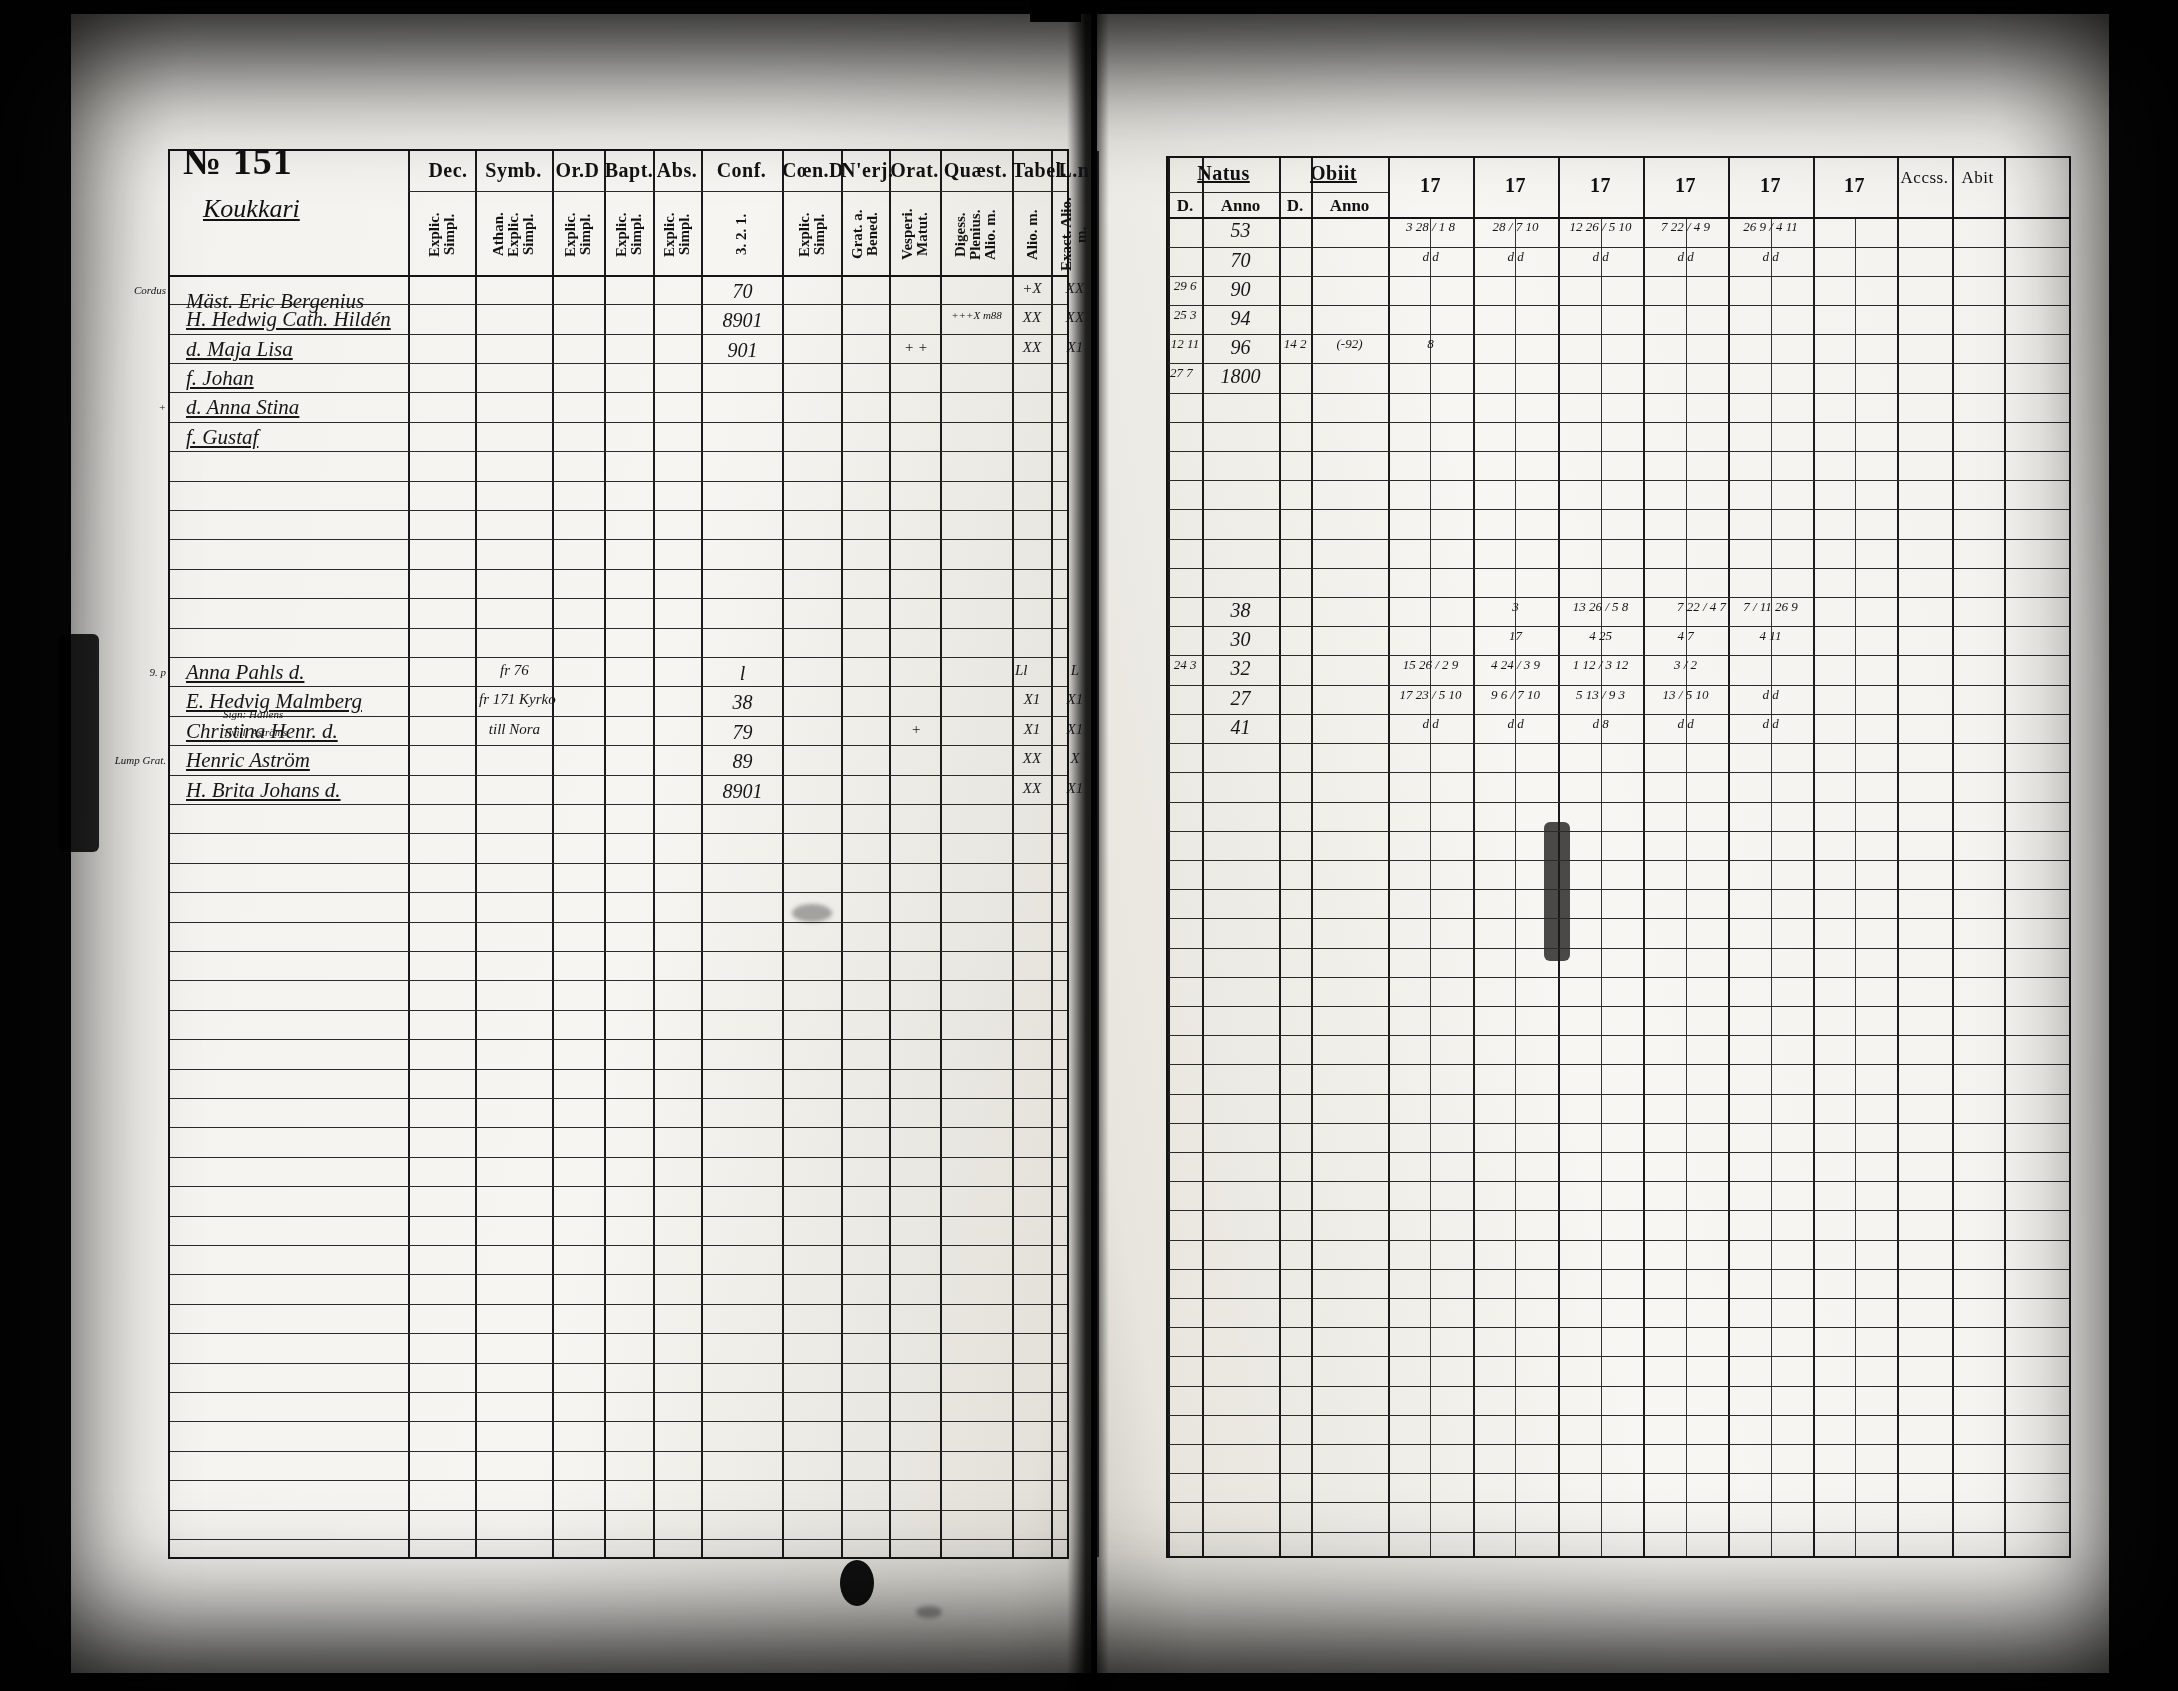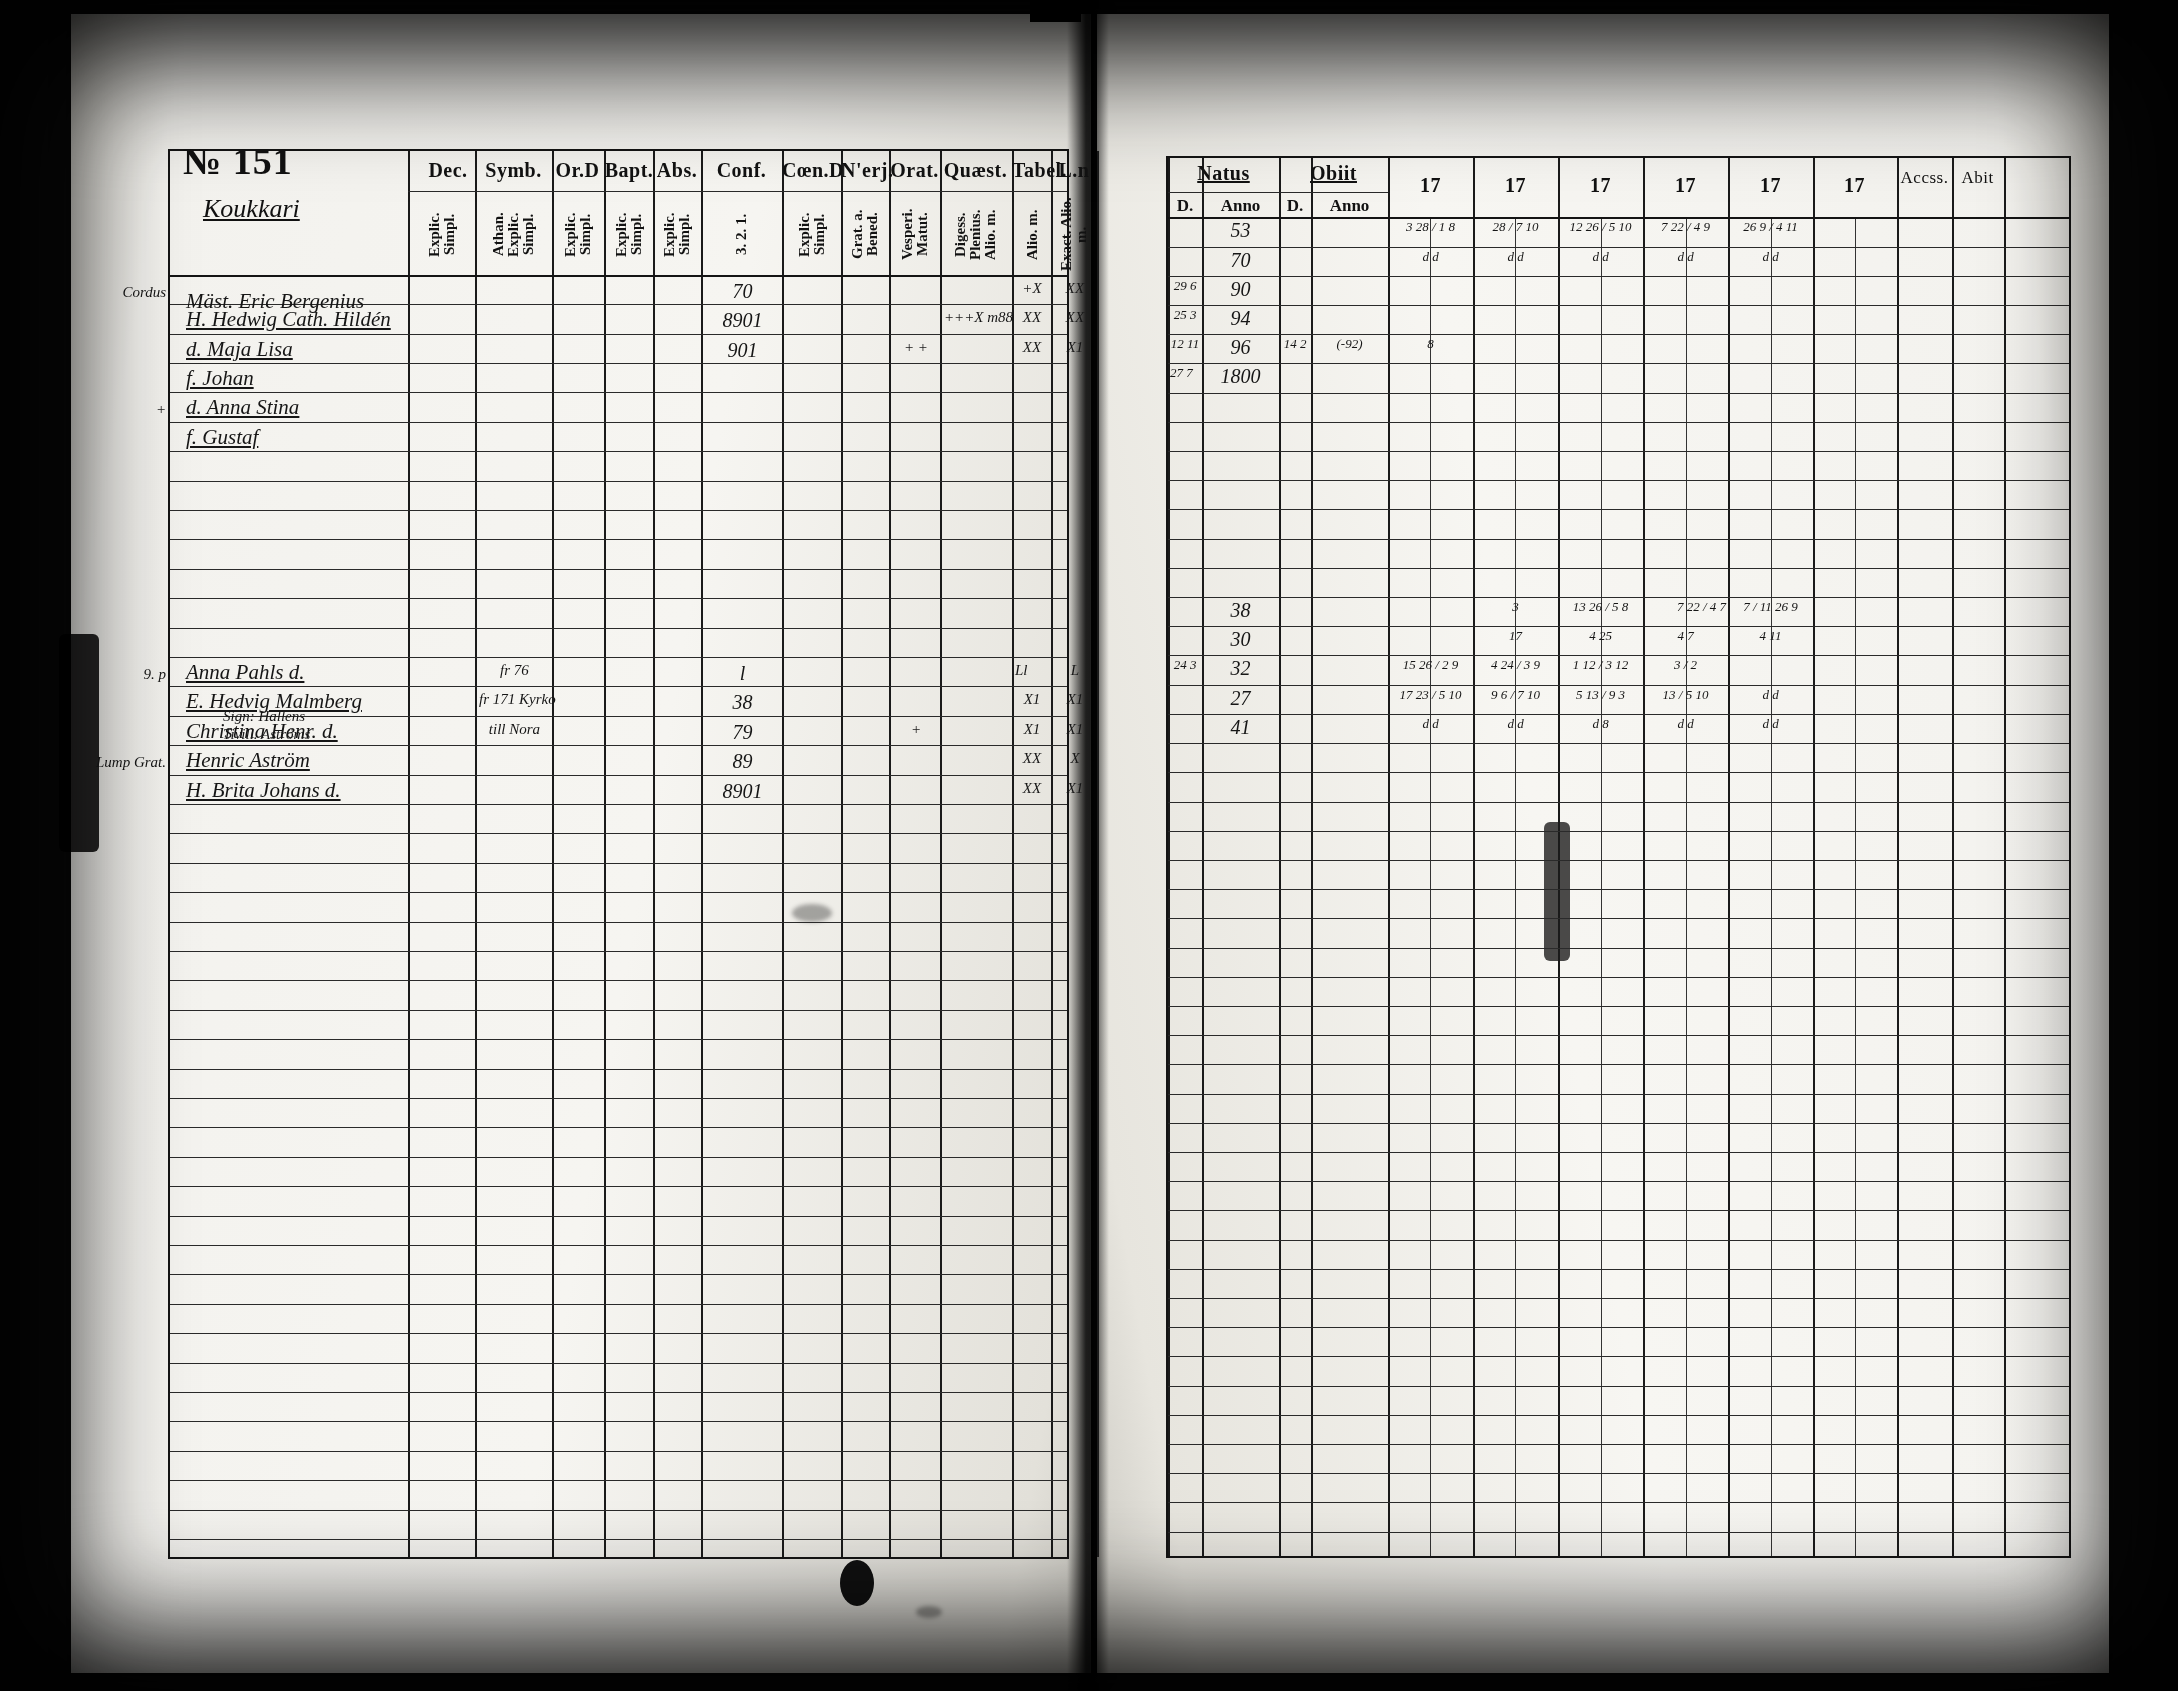--- a/index.html
+++ b/index.html
@@ -36,21 +36,21 @@
 
   .hdrcell{position:absolute;text-align:center;color:#121212;
     font-family:"Liberation Serif",serif;}
   .hdrtop{font-size:20px;font-weight:700;letter-spacing:0.5px;}
   .vert{writing-mode:vertical-rl;transform:rotate(180deg);font-size:15px;font-weight:700;line-height:1.0;}
 
   .hand{position:absolute;color:#161616;font-family:"Liberation Serif",serif;
     font-style:italic;white-space:nowrap;}
   .hw{font-size:21px;}
   .hs{font-size:15px;}
-  .hxs{font-size:15px;font-style:italic;}
+  .hxs{font-size:11px;font-style:italic;}
   .num{font-style:italic;font-size:20px;}
   .tiny{font-style:italic;font-size:13px;}
 
   #title-no{position:absolute;left:183px;top:139px;font-size:38px;font-weight:700;
     font-family:"Liberation Serif",serif;color:#111;letter-spacing:1px;}
   #title-place{position:absolute;left:203px;top:194px;font-size:26px;font-style:italic;color:#111;
     text-decoration:underline;}
   .smudge{position:absolute;border-radius:50%;background:rgba(20,20,20,.35);filter:blur(2px);}
 </style>
 </head>

